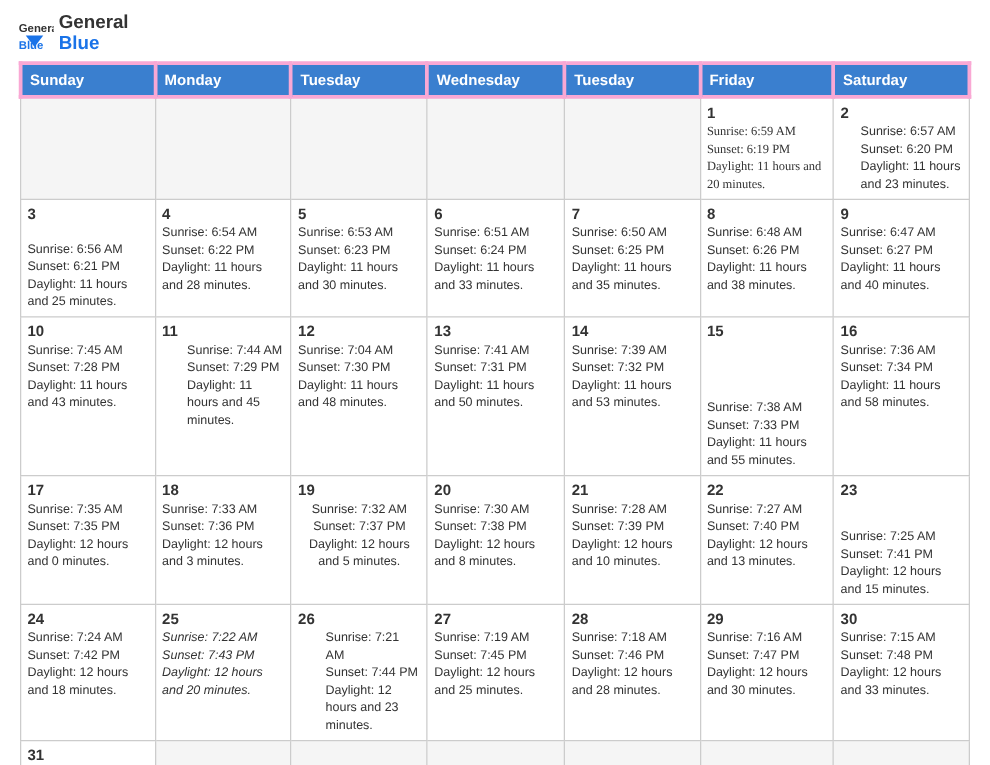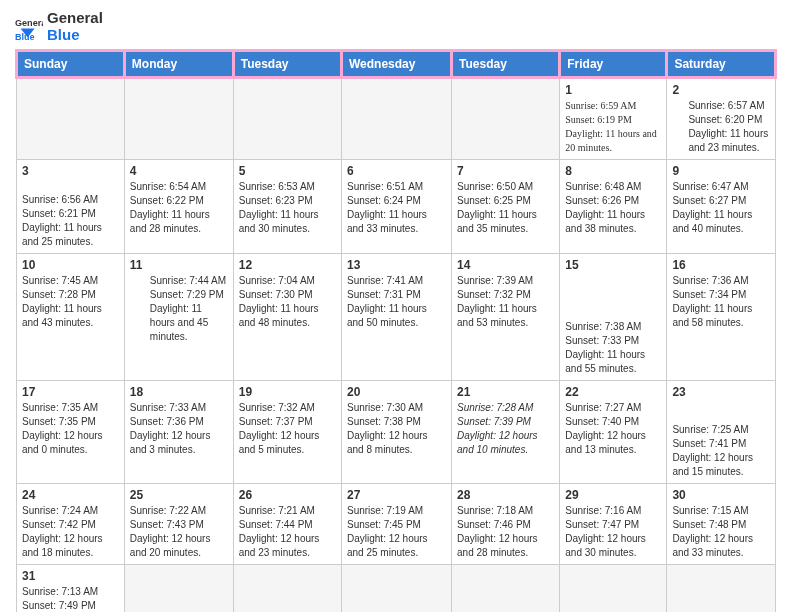--- a/index.html
+++ b/index.html
@@ -229,33 +229,33 @@
 Daylight: 12 hours and 0 minutes.</div>
         </td>
         <td>
           <span class="day-number">18</span>
           <div class="day-info" style="white-space: pre-line;">Sunrise: 7:33 AM
 Sunset: 7:36 PM
 Daylight: 12 hours and 3 minutes.</div>
         </td>
         <td>
           <span class="day-number">19</span>
-          <div class="day-info" style="white-space: pre-line;">Sunrise: 7:32 AM
+          <div class="day-info" style="white-space: pre-line; text-align: center;">Sunrise: 7:32 AM
 Sunset: 7:37 PM
 Daylight: 12 hours and 5 minutes.</div>
         </td>
         <td>
           <span class="day-number">20</span>
           <div class="day-info" style="white-space: pre-line;">Sunrise: 7:30 AM
 Sunset: 7:38 PM
 Daylight: 12 hours and 8 minutes.</div>
         </td>
         <td>
           <span class="day-number">21</span>
-          <div class="day-info" style="white-space: pre-line; font-style: italic;">Sunrise: 7:28 AM
+          <div class="day-info" style="white-space: pre-line;">Sunrise: 7:28 AM
 Sunset: 7:39 PM
 Daylight: 12 hours and 10 minutes.</div>
         </td>
         <td>
           <span class="day-number">22</span>
           <div class="day-info" style="white-space: pre-line;">Sunrise: 7:27 AM
 Sunset: 7:40 PM
 Daylight: 12 hours and 13 minutes.</div>
         </td>
         <td>
@@ -267,27 +267,27 @@
       </tr>
       <tr class="week-row">
         <td>
           <span class="day-number">24</span>
           <div class="day-info" style="white-space: pre-line;">Sunrise: 7:24 AM
 Sunset: 7:42 PM
 Daylight: 12 hours and 18 minutes.</div>
         </td>
         <td>
           <span class="day-number">25</span>
-          <div class="day-info" style="white-space: pre-line;">Sunrise: 7:22 AM
+          <div class="day-info" style="white-space: pre-line; font-style: italic;">Sunrise: 7:22 AM
 Sunset: 7:43 PM
 Daylight: 12 hours and 20 minutes.</div>
         </td>
         <td>
           <span class="day-number">26</span>
-          <div class="day-info" style="white-space: pre-line;">Sunrise: 7:21 AM
+          <div class="day-info" style="white-space: pre-line; margin-left: 22px;">Sunrise: 7:21 AM
 Sunset: 7:44 PM
 Daylight: 12 hours and 23 minutes.</div>
         </td>
         <td>
           <span class="day-number">27</span>
           <div class="day-info" style="white-space: pre-line;">Sunrise: 7:19 AM
 Sunset: 7:45 PM
 Daylight: 12 hours and 25 minutes.</div>
         </td>
         <td>

